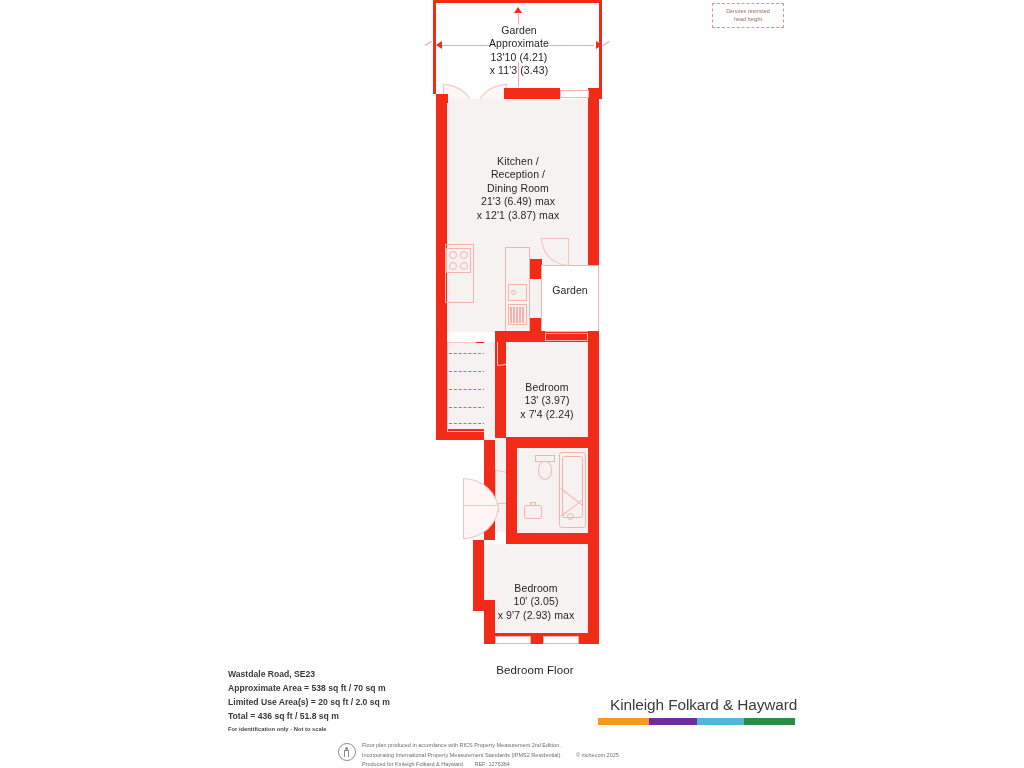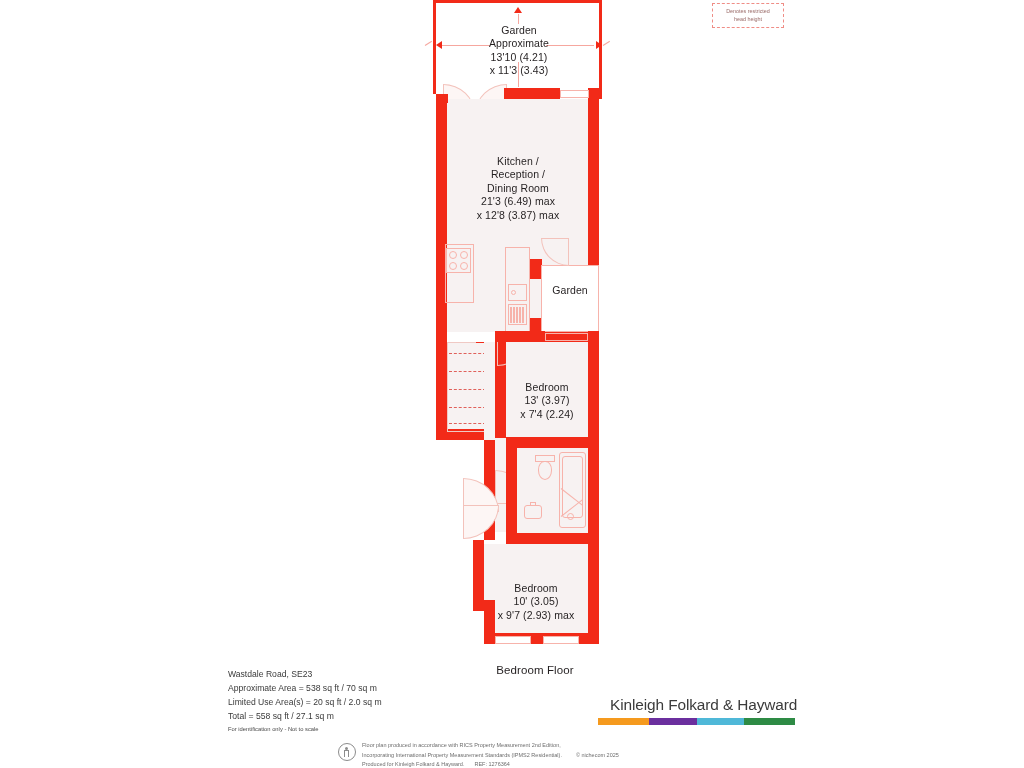--- a/index.html
+++ b/index.html
@@ -88,20 +88,21 @@
     font-size: 5.4px; color: #9a6b68; text-align: center;
     line-height: 1.4; white-space: pre-line;
     font-family: "Liberation Sans", sans-serif;
   }
 
   
   #info-block {
     position: absolute;
     left: 228px; top: 668px;
     color: #404040;
+    font-weight: bold;
   }
   #info-block .addr { font-size: 8.6px; color: #3a3a3a; line-height: 1.62; }
   #info-block .note { font-size: 5.8px; color: #4a4a4a; margin-top: 2px; }
 
   
   #brand {
     position: absolute;
     left: 598px; top: 696px;
     width: 200px;
   }
@@ -186,21 +187,21 @@
   <div class="wall" style="left:436px; top:94px; width:12px; height:9px;"></div>
   <div class="wall" style="left:504px; top:88px; width:56px; height:11px;"></div>
   <div class="wall" style="left:588px; top:88px; width:14px; height:11px;"></div>
 
   <div class="thin" style="left:560px; top:90px; width:29px; height:8px;"></div>
 
   <div class="lbl room-label" style="left:457px; top:155px; width:122px;">Kitchen /
 Reception /
 Dining Room
 21'3 (6.49) max
-x 12'8 (3.87) max</div>
+x 12'1 (3.87) max</div>
 
   <div class="thin" style="left:445px; top:244px; width:29px; height:59px;"></div>
 
   <div class="thin" style="left:446px; top:248px; width:25px; height:25px;"></div>
   <div class="thin" style="left:449px; top:251px; width:8px; height:8px; border-radius:50%;"></div>
   <div class="thin" style="left:460px; top:251px; width:8px; height:8px; border-radius:50%;"></div>
   <div class="thin" style="left:449px; top:262px; width:8px; height:8px; border-radius:50%;"></div>
   <div class="thin" style="left:460px; top:262px; width:8px; height:8px; border-radius:50%;"></div>
 
   <div class="thin" style="left:505px; top:247px; width:25px; height:85px;"></div>
@@ -287,21 +288,21 @@
   <div class="lbl room-label" style="left:480px; top:582px; width:112px;">Bedroom
 10' (3.05)
 x 9'7 (2.93) max</div>
 
   <div class="lbl floor-label" style="left:455px; top:663px; width:160px;">Bedroom Floor</div>
 
   <div id="info-block">
     <div class="addr">Wastdale Road, SE23</div>
     <div class="addr">Approximate Area = 538 sq ft / 70 sq m</div>
     <div class="addr">Limited Use Area(s) = 20 sq ft / 2.0 sq m</div>
-    <div class="addr">Total = 558 sq ft / 27.1 sq m</div>
+    <div class="addr">Total = 436 sq ft / 51.8 sq m</div>
     <div class="note">For identification only - Not to scale</div>
   </div>
 
   <div id="brand">
     <div class="brand-name">Kinleigh Folkard &amp; Hayward</div>
     <div class="brand-bar">
       <span style="flex: 1.55 1 0%; background: rgb(245, 154, 30);"></span>
       <span style="flex: 1.45 1 0%; background: rgb(107, 47, 158);"></span>
       <span style="flex: 1.45 1 0%; background: rgb(79, 184, 216);"></span>
       <span style="flex: 1.55 1 0%; background: rgb(46, 139, 69);"></span>

